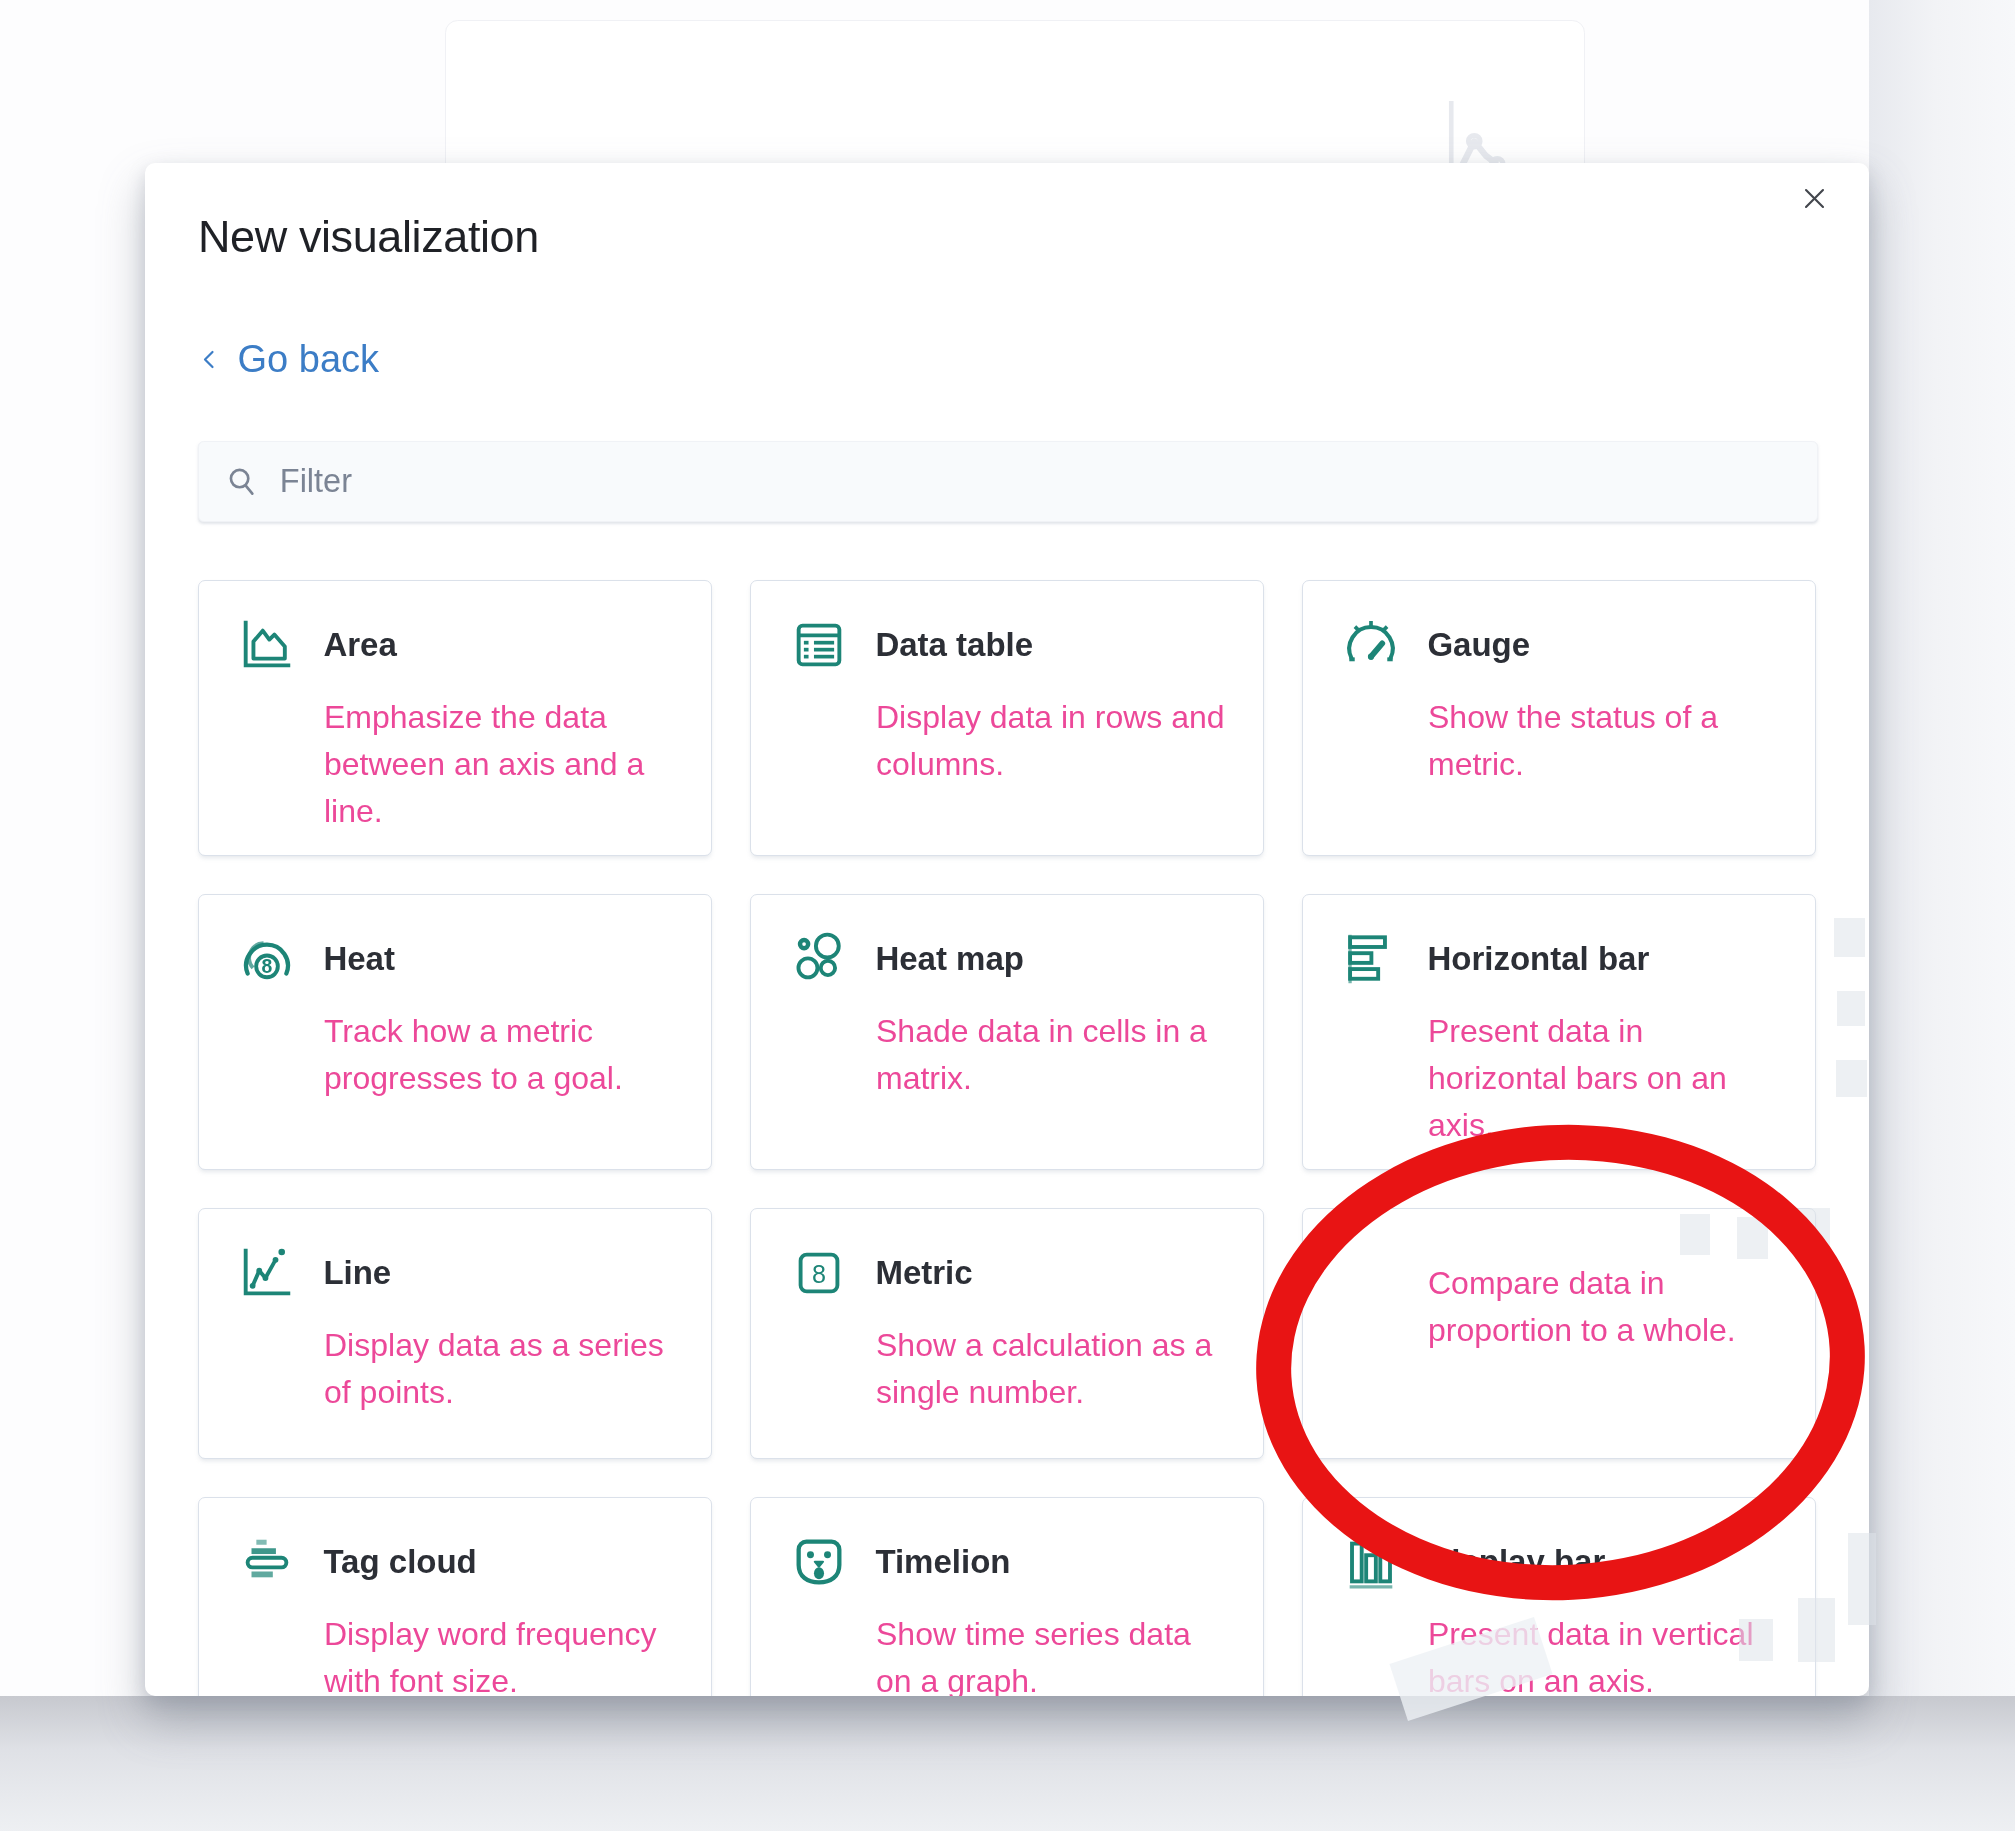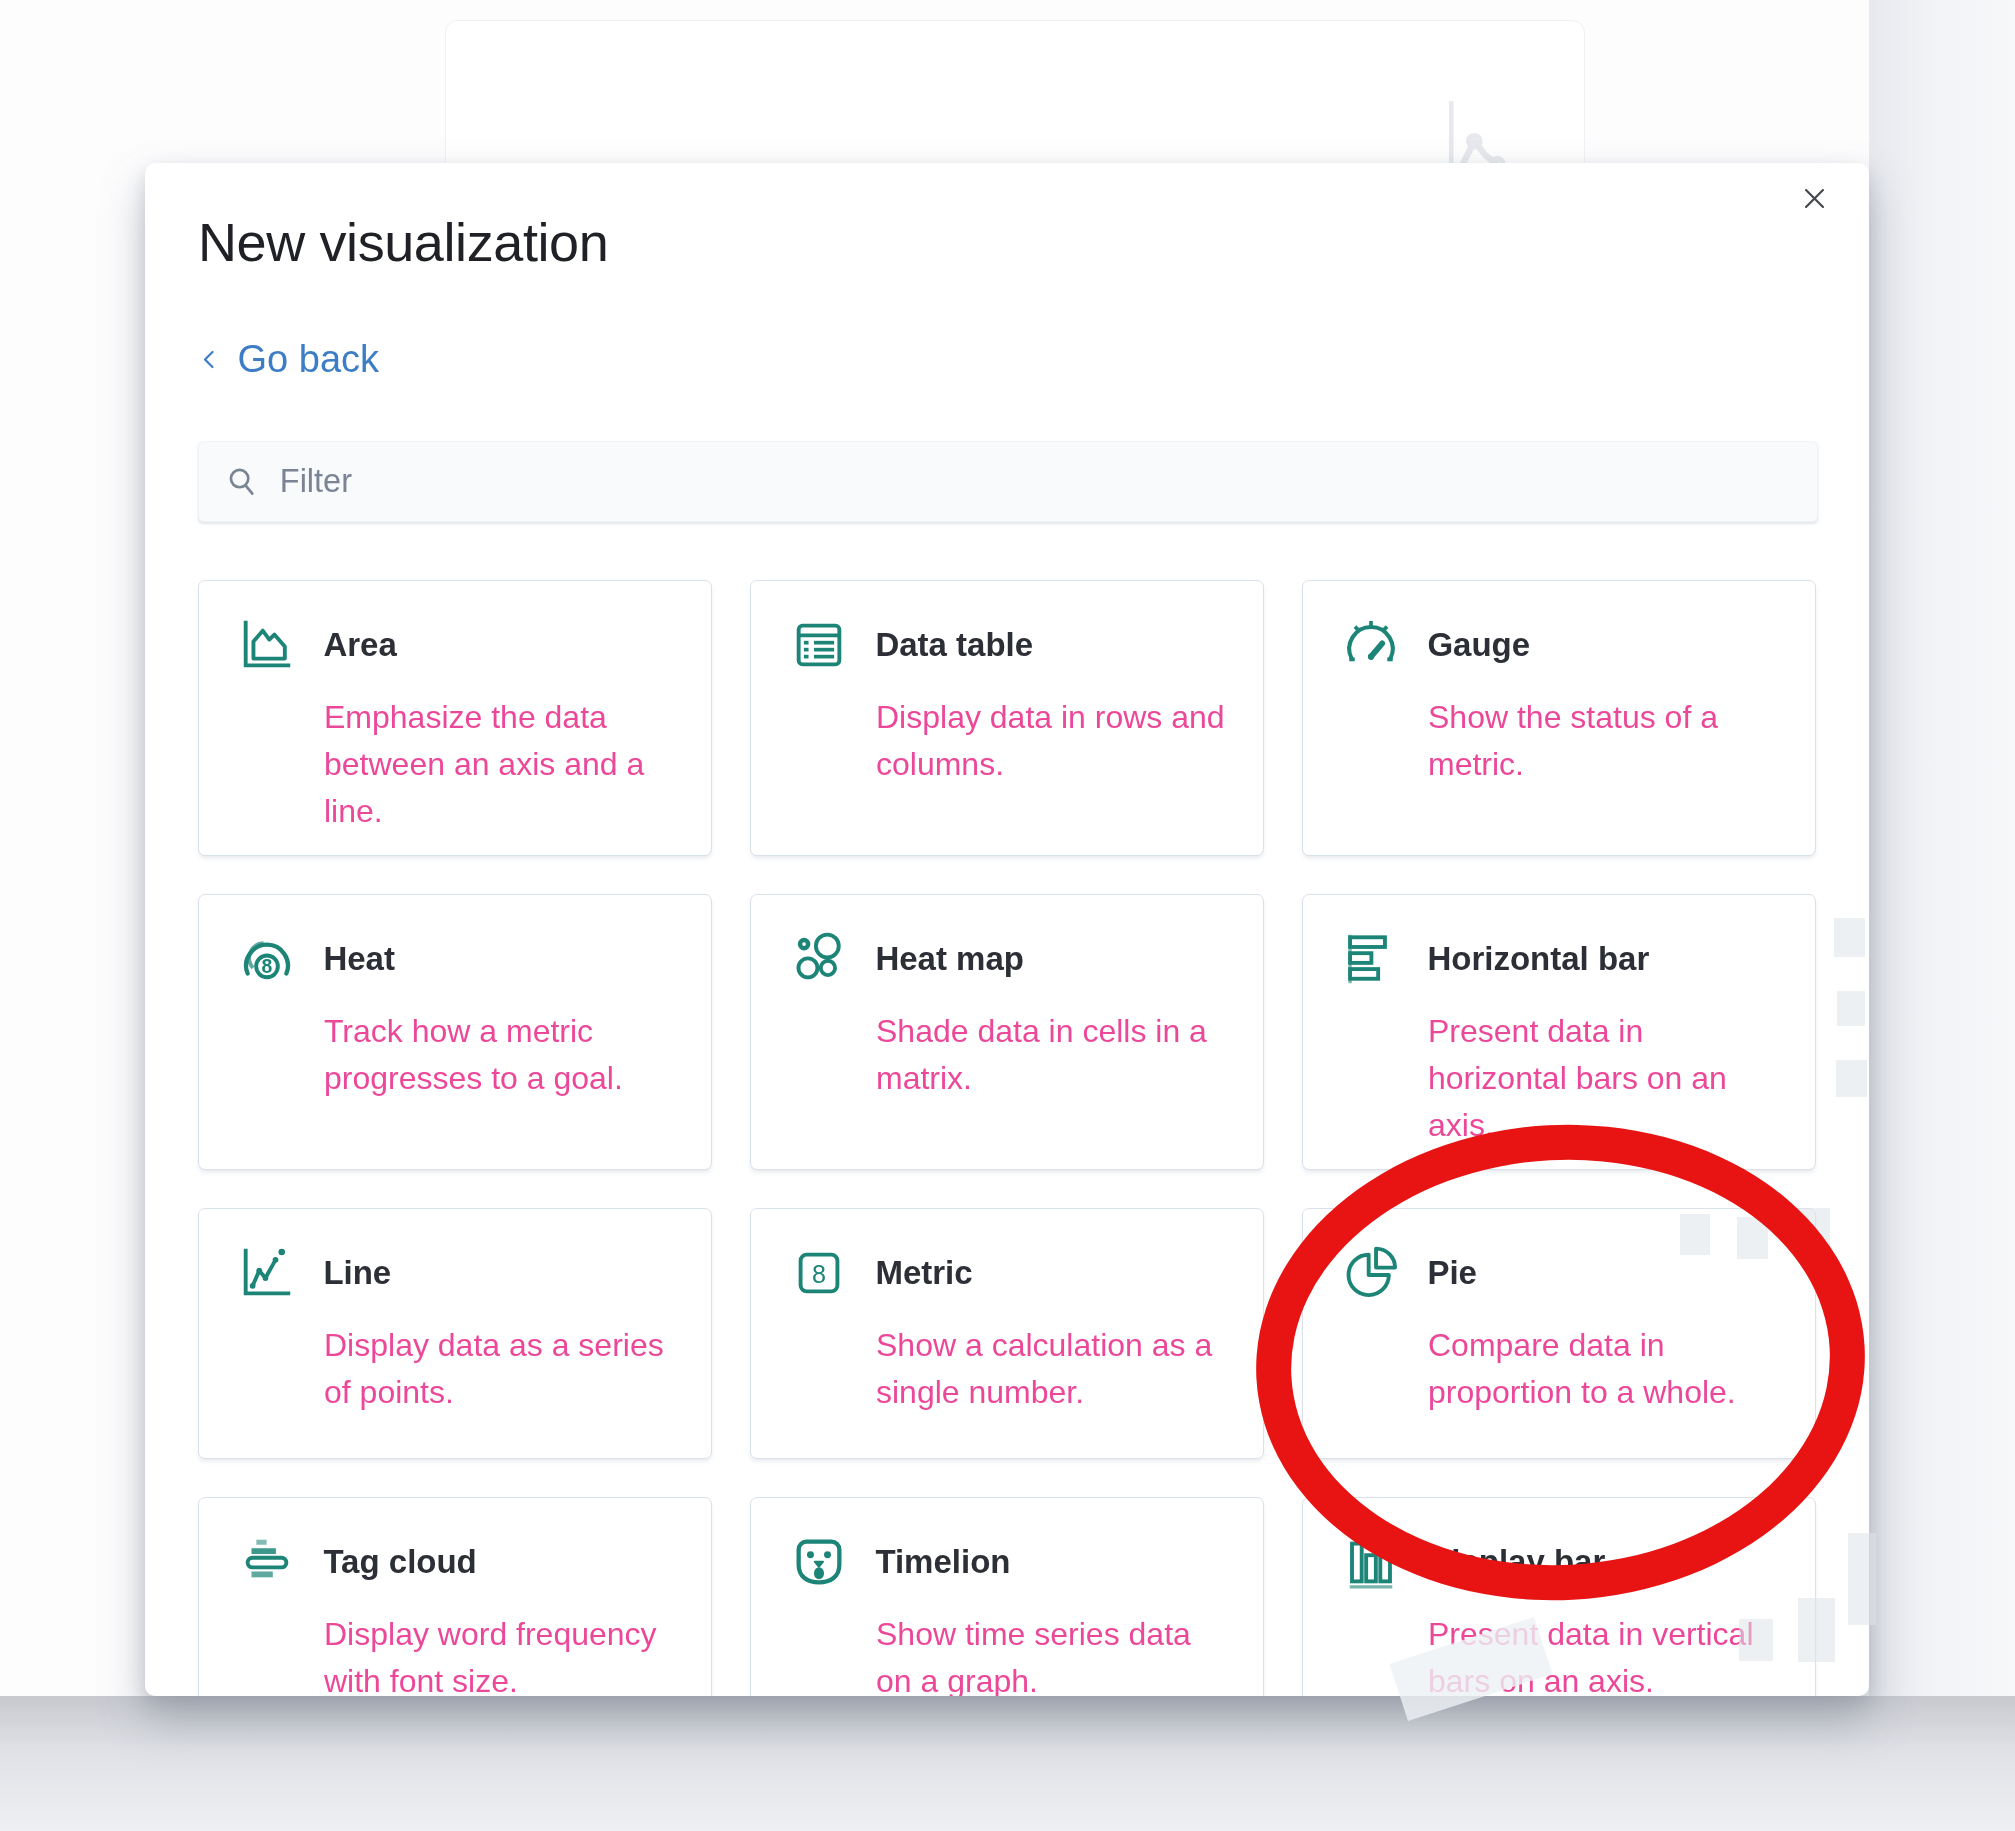--- a/index.html
+++ b/index.html
@@ -17,21 +17,21 @@
   .deco{position:absolute;background:#dfe3ea;opacity:.55;z-index:20;}
   .deco-swoosh{position:absolute;left:1395px;top:1639px;width:152px;height:60px;
                background:#eef1f5;opacity:.8;transform:rotate(-18deg);z-index:20;}
 
   
   .modal{position:absolute;left:145px;top:163px;width:1724px;height:1533px;
          background:#fff;border-radius:10px;overflow:hidden;z-index:10;
          box-shadow:0 7px 17px rgba(130,138,152,.28),0 24px 45px rgba(115,122,136,.42);}
   .close-btn{position:absolute;top:15.5px;right:35px;width:40px;height:40px;
              display:flex;align-items:center;justify-content:center;cursor:pointer;z-index:12;}
-  .modal-title{position:absolute;left:53px;top:48px;font-size:54px;font-weight:500;
+  .modal-title{position:absolute;left:53px;top:48px;font-size:45px;font-weight:500;
                color:#1f2126;letter-spacing:-0.4px;}
   .go-back{position:absolute;left:53px;top:175px;display:flex;align-items:center;gap:15.5px;
            color:#3c7dc6;font-size:38px;font-weight:500;cursor:pointer;}
   .go-back svg{width:24px;height:31px;}
 
   .filter-wrap{position:absolute;left:53px;top:278px;width:1618px;height:79px;
                background:#f8fafc;border:0.7px solid #f0f2f6;border-radius:5.7px;
                box-shadow:0 2.1px 2.8px -0.7px rgba(150,160,178,.28);
                display:flex;align-items:center;}
   .filter-wrap svg{width:37px;height:37px;margin-left:25.4px;flex:0 0 auto;}
@@ -211,29 +211,20 @@
               <svg viewBox="0 0 32 32">
                 <rect x="6.5" y="6.5" width="19" height="19" rx="3.2" fill="none" stroke="#1d8577" stroke-width="2"></rect>
                 <text x="16" y="21" text-anchor="middle" font-size="13" font-weight="500" fill="#1d8577">8</text>
               </svg>
             </span>
             <span class="card-title">Metric</span>
           </div>
           <div class="card-desc">Show a calculation as a single number.</div>
         </div>
         <div class="card">
-          <div class="card-head">
-            <span class="card-icon">
-              <svg viewBox="0 0 32 32">
-                <path d="M14.8 6.6 A 10.4 10.4 0 1 0 25.2 17 L14.8 17 Z" fill="none" stroke="#1d8577" stroke-width="2" stroke-linejoin="round"></path>
-                <path d="M18.6 3.4 A 9.8 9.8 0 0 1 28.4 13.2 L18.6 13.2 Z" fill="none" stroke="#1d8577" stroke-width="2" stroke-linejoin="round"></path>
-              </svg>
-            </span>
-            <span class="card-title">Pie</span>
-          </div>
           <div class="card-desc">Compare data in proportion to a whole.</div>
         </div>
         <div class="card">
           <div class="card-head">
             <span class="card-icon">
               <svg viewBox="0 0 32 32">
                 <line x1="10.5" y1="5.8" x2="15.8" y2="5.8" stroke="#1d8577" stroke-width="2.6" opacity="0.55"></line>
                 <line x1="8" y1="10.4" x2="20.6" y2="10.4" stroke="#1d8577" stroke-width="3" opacity="0.85"></line>
                 <rect x="6" y="13.8" width="20" height="5" rx="2.5" fill="none" stroke="#1d8577" stroke-width="2"></rect>
                 <line x1="8" y1="22.4" x2="19" y2="22.4" stroke="#1d8577" stroke-width="3" opacity="0.7"></line>

